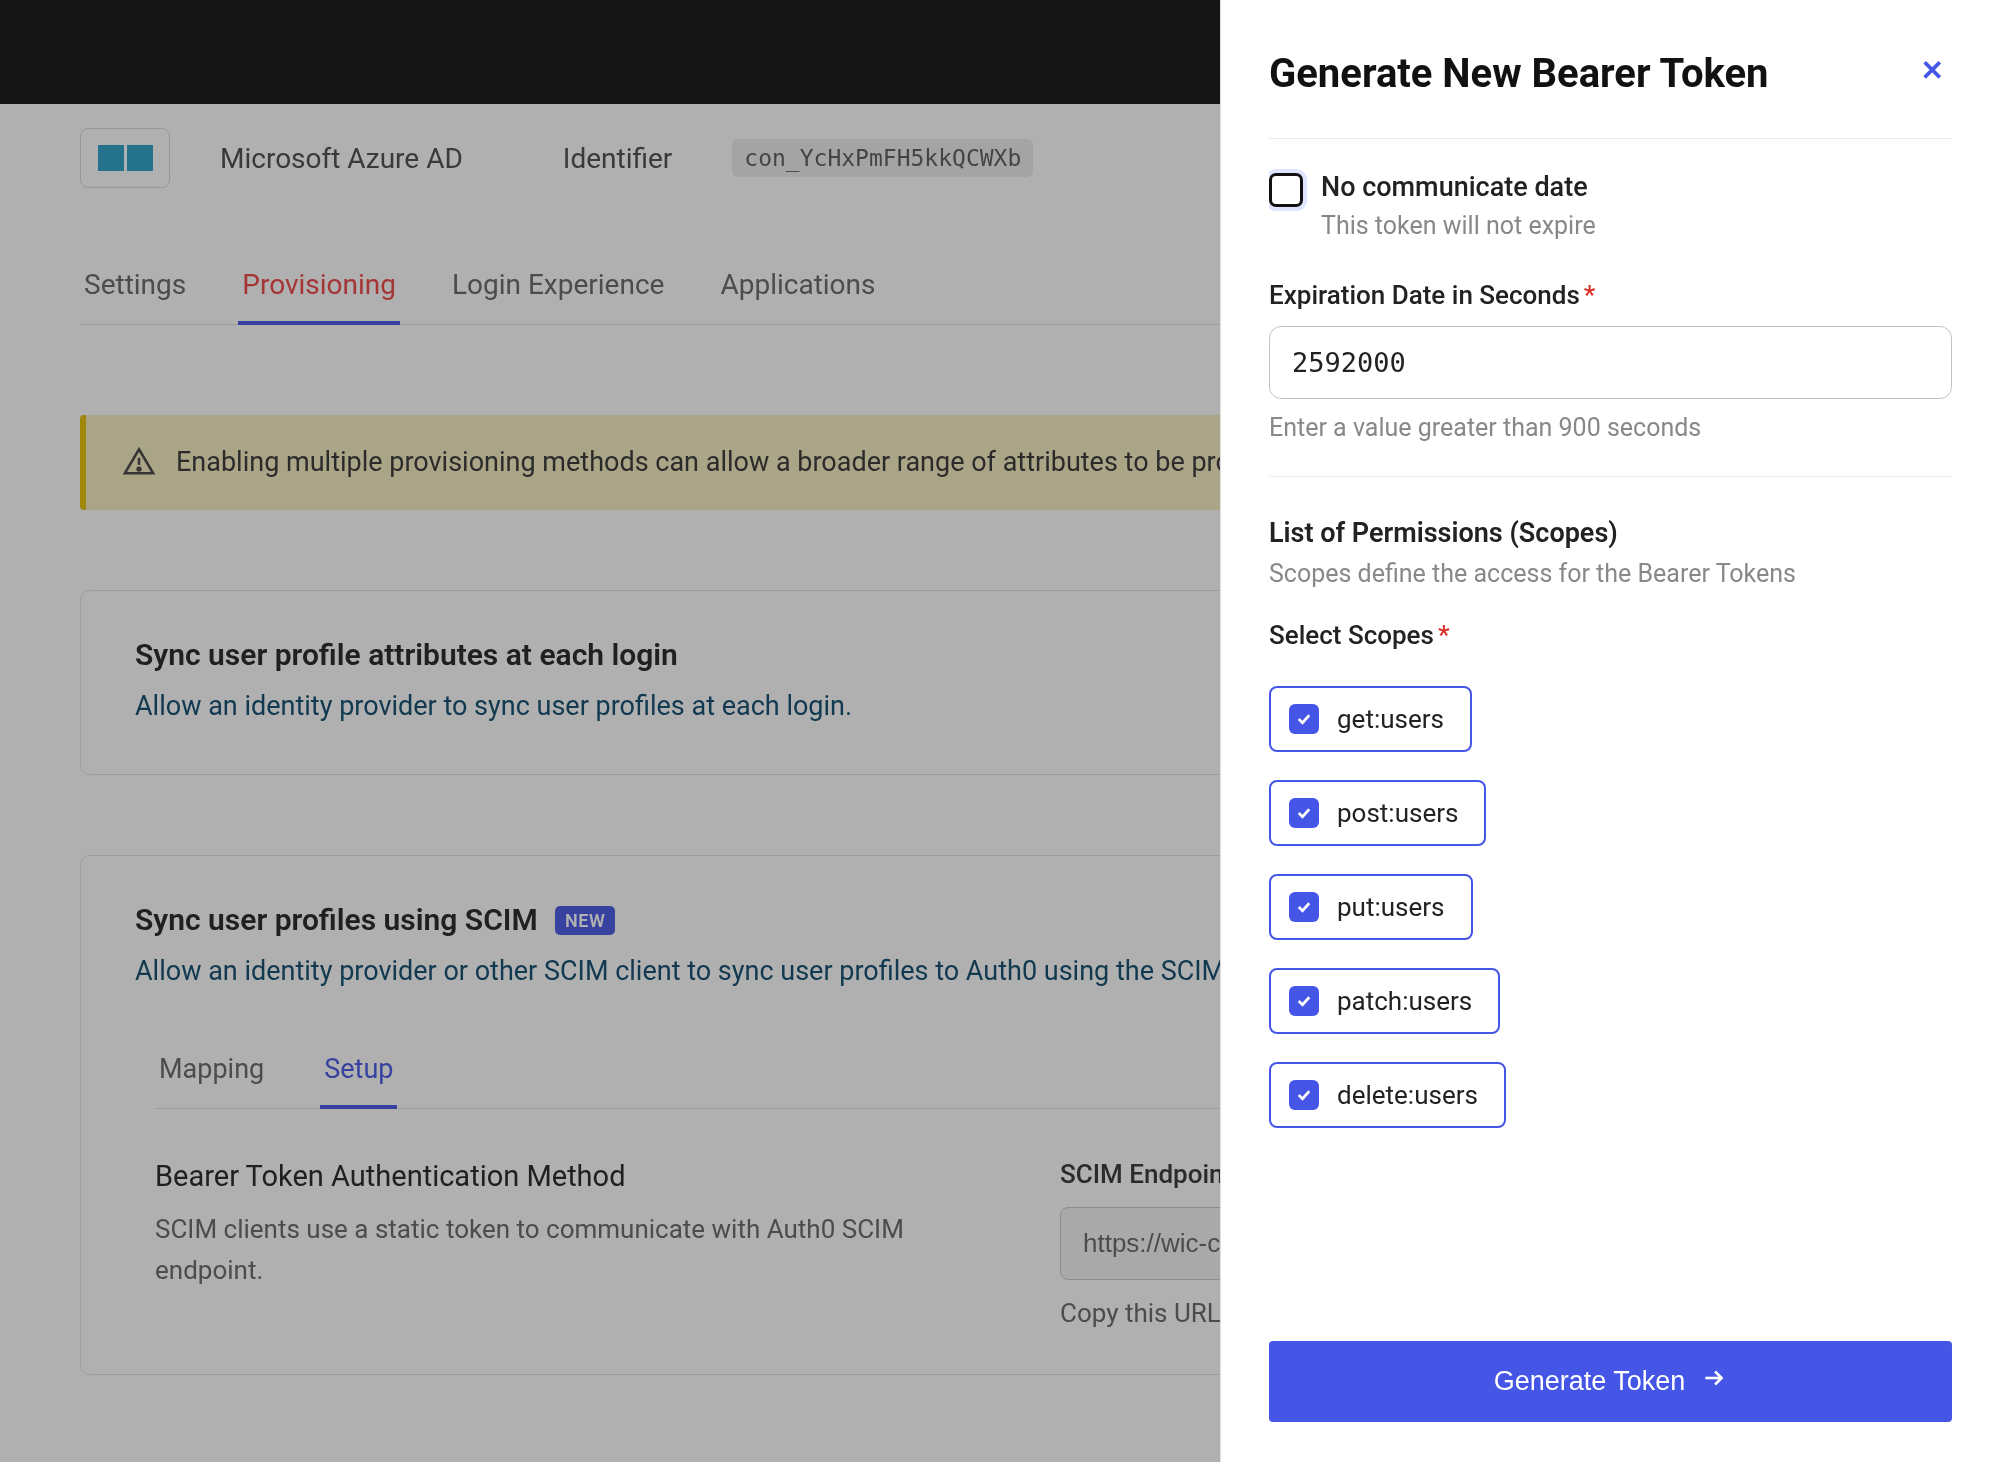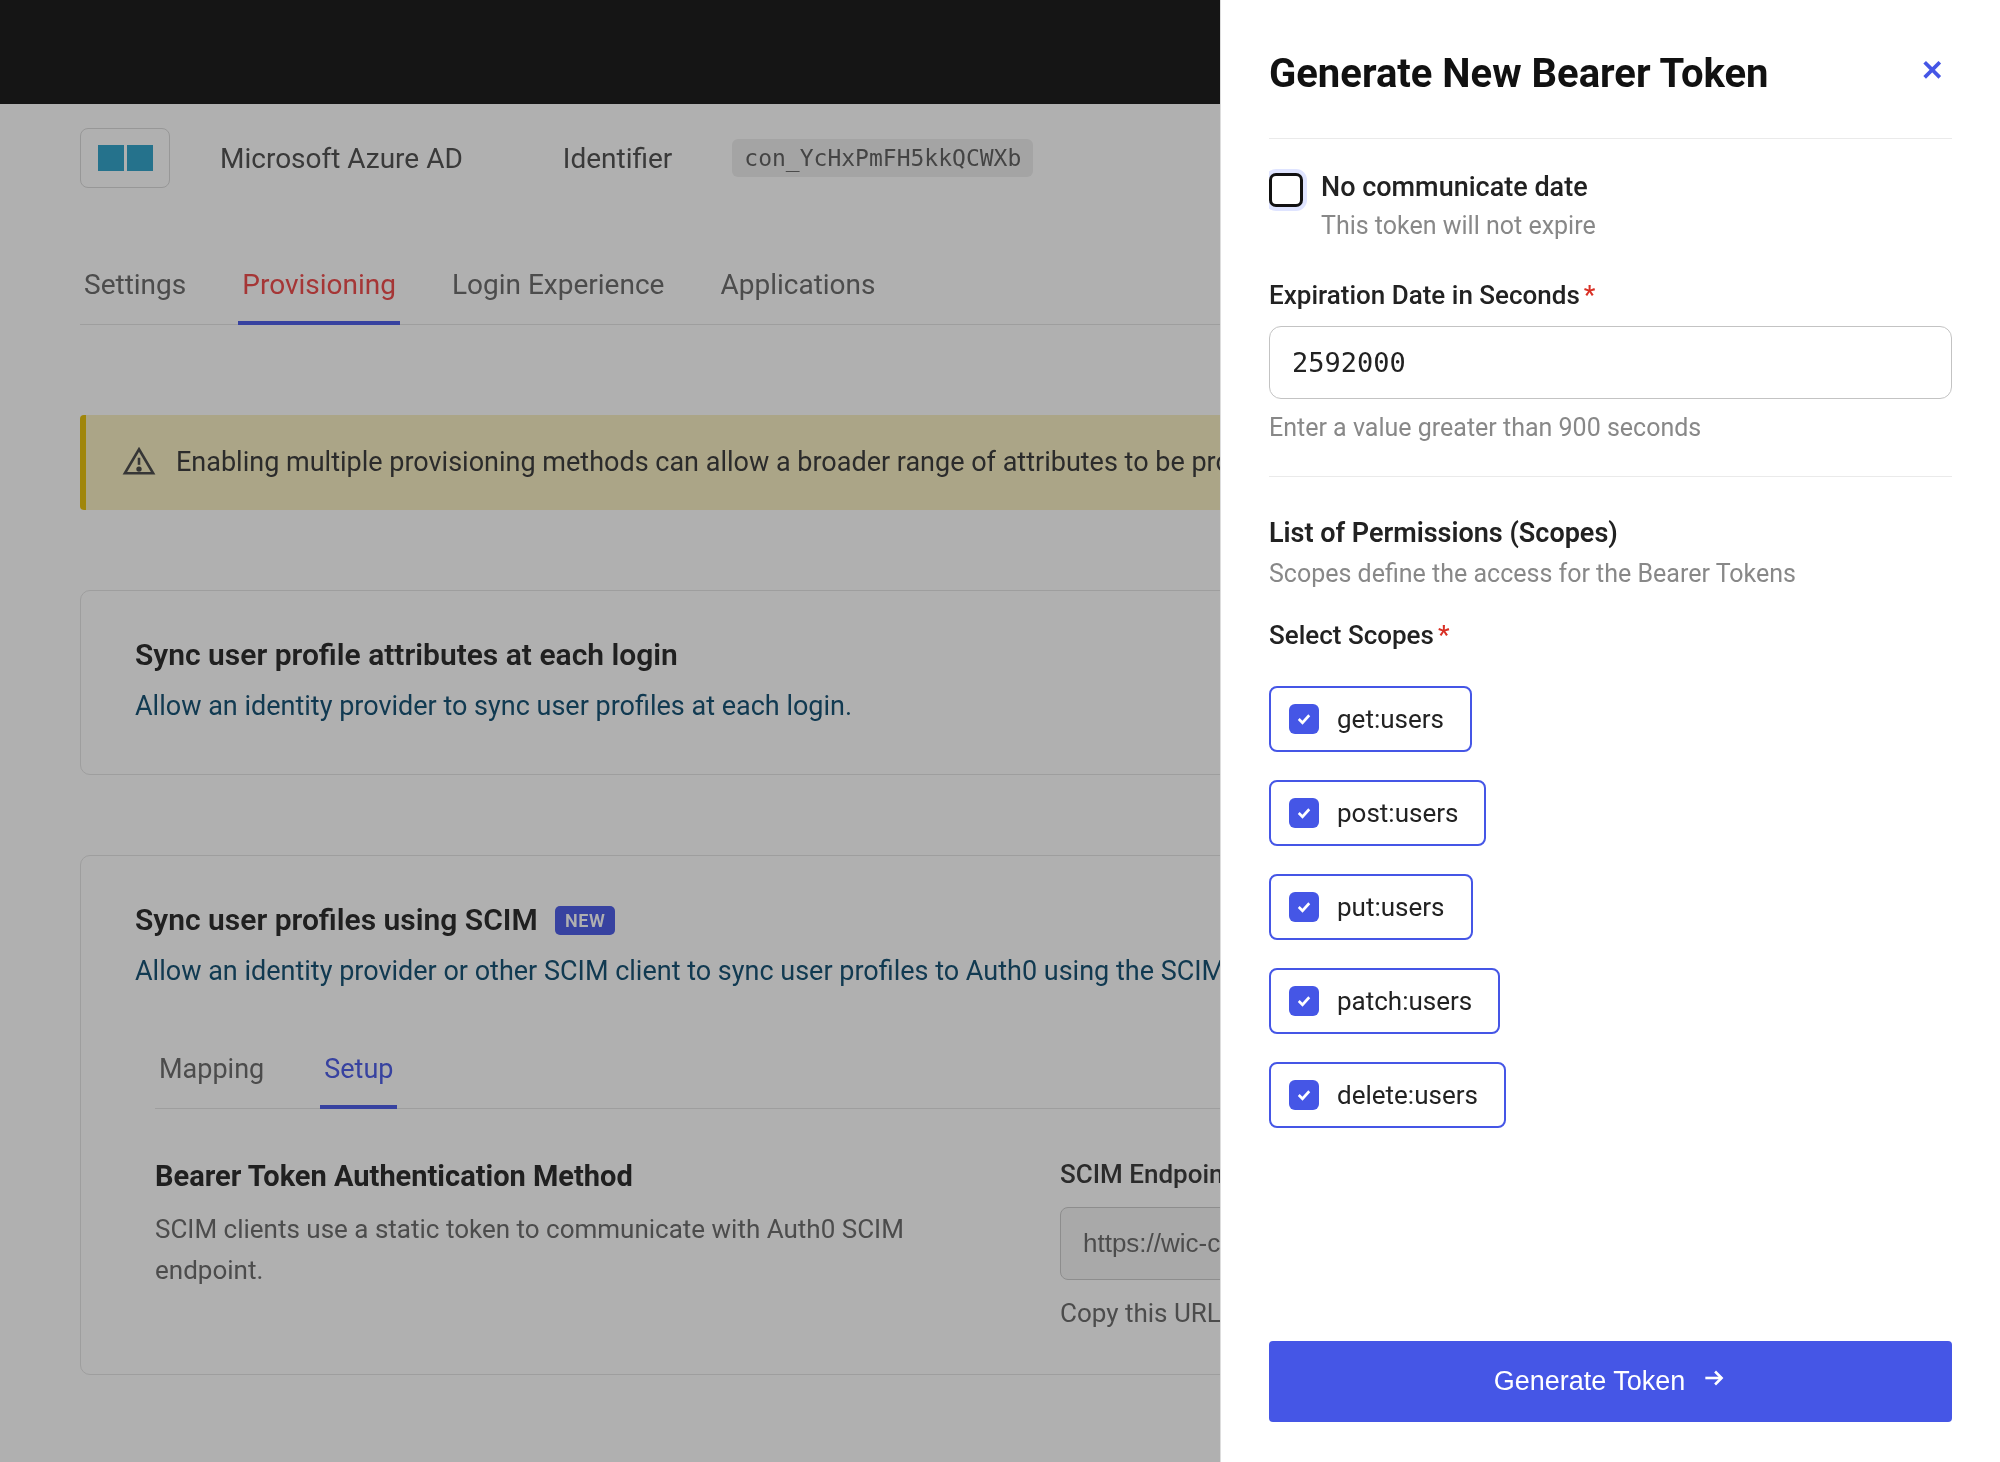--- a/index.html
+++ b/index.html
@@ -130,21 +130,21 @@
   .subtab { padding: 0 4px 20px 4px; cursor: pointer; }
   .subtab.active { color: #4556e6; border-bottom: 4px solid #4556e6; margin-bottom: -1px; }
 
   .two-col {
     display: flex;
     gap: 120px;
     margin-top: 50px;
   }
   .col-left { flex: 1; }
   .col-right { flex: 1; }
-  .bearer-h { font-size: 29px; font-weight: 700; color: #222; margin-bottom: 16px; }
+  .bearer-h { font-size: 29px; font-weight: 400; color: #222; margin-bottom: 16px; }
   .bearer-p { font-size: 26px; color: #666; line-height: 1.6; }
   .field-label { font-size: 26px; color: #333; font-weight: 500; margin-bottom: 18px; display: block; }
   .field-input {
     width: 100%;
     border: 1px solid #c9c9c9;
     border-radius: 8px;
     padding: 20px 22px;
     font-size: 26px;
     background: #f5f5f5;
     color: #666;

